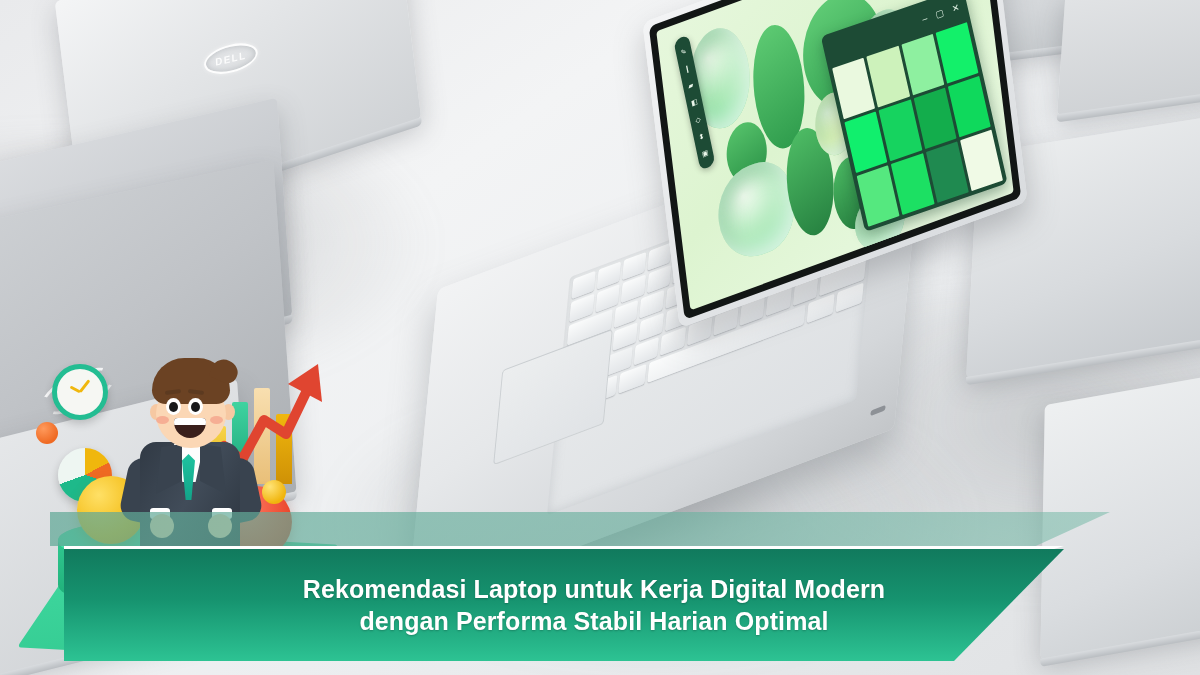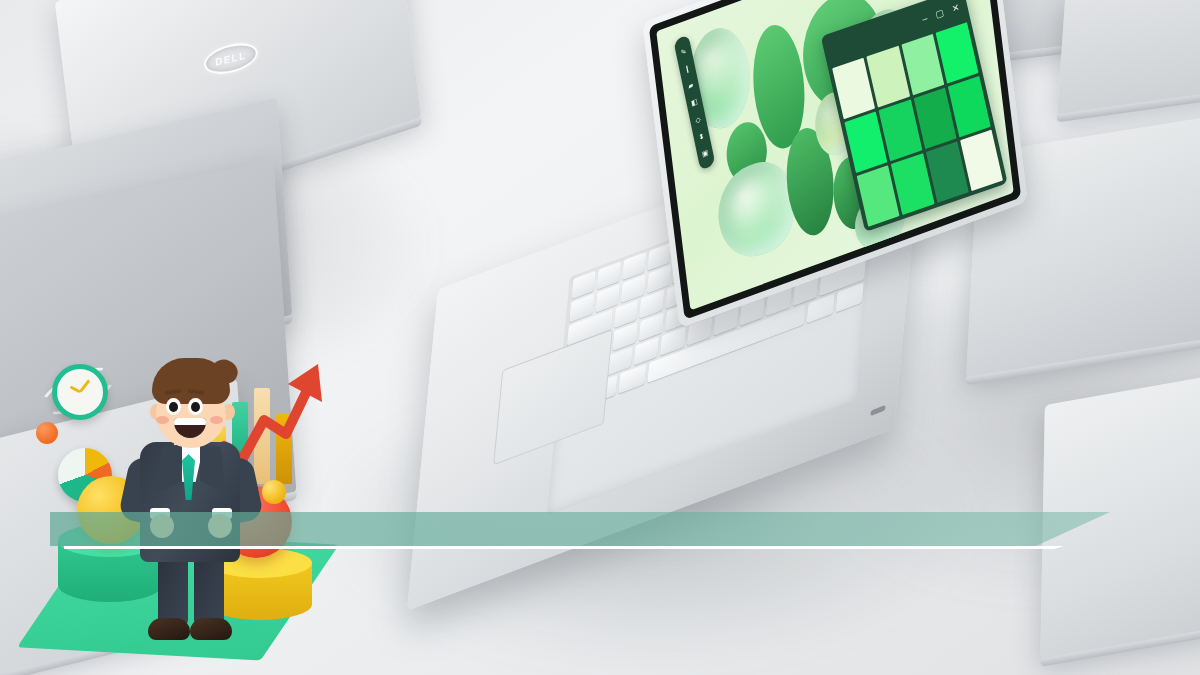--- a/index.html
+++ b/index.html
@@ -484,14 +484,20 @@
       <div class="m-cheek" id="m-cheek-r"></div>
       <div id="m-mouth">
           <div class="teeth"></div>
         </div>
     </div>
   </div>
 
   <div id="band-top"></div>
   <div id="band-rule"></div>
 
+  <div id="banner">
+    <div id="banner-title" class="nosel">
+      <div>Rekomendasi Laptop untuk Kerja Digital Modern</div>
+      <div>dengan Performa Stabil Harian Optimal</div>
+    </div>
+  </div>
 
 </div>
 
 </body></html>

